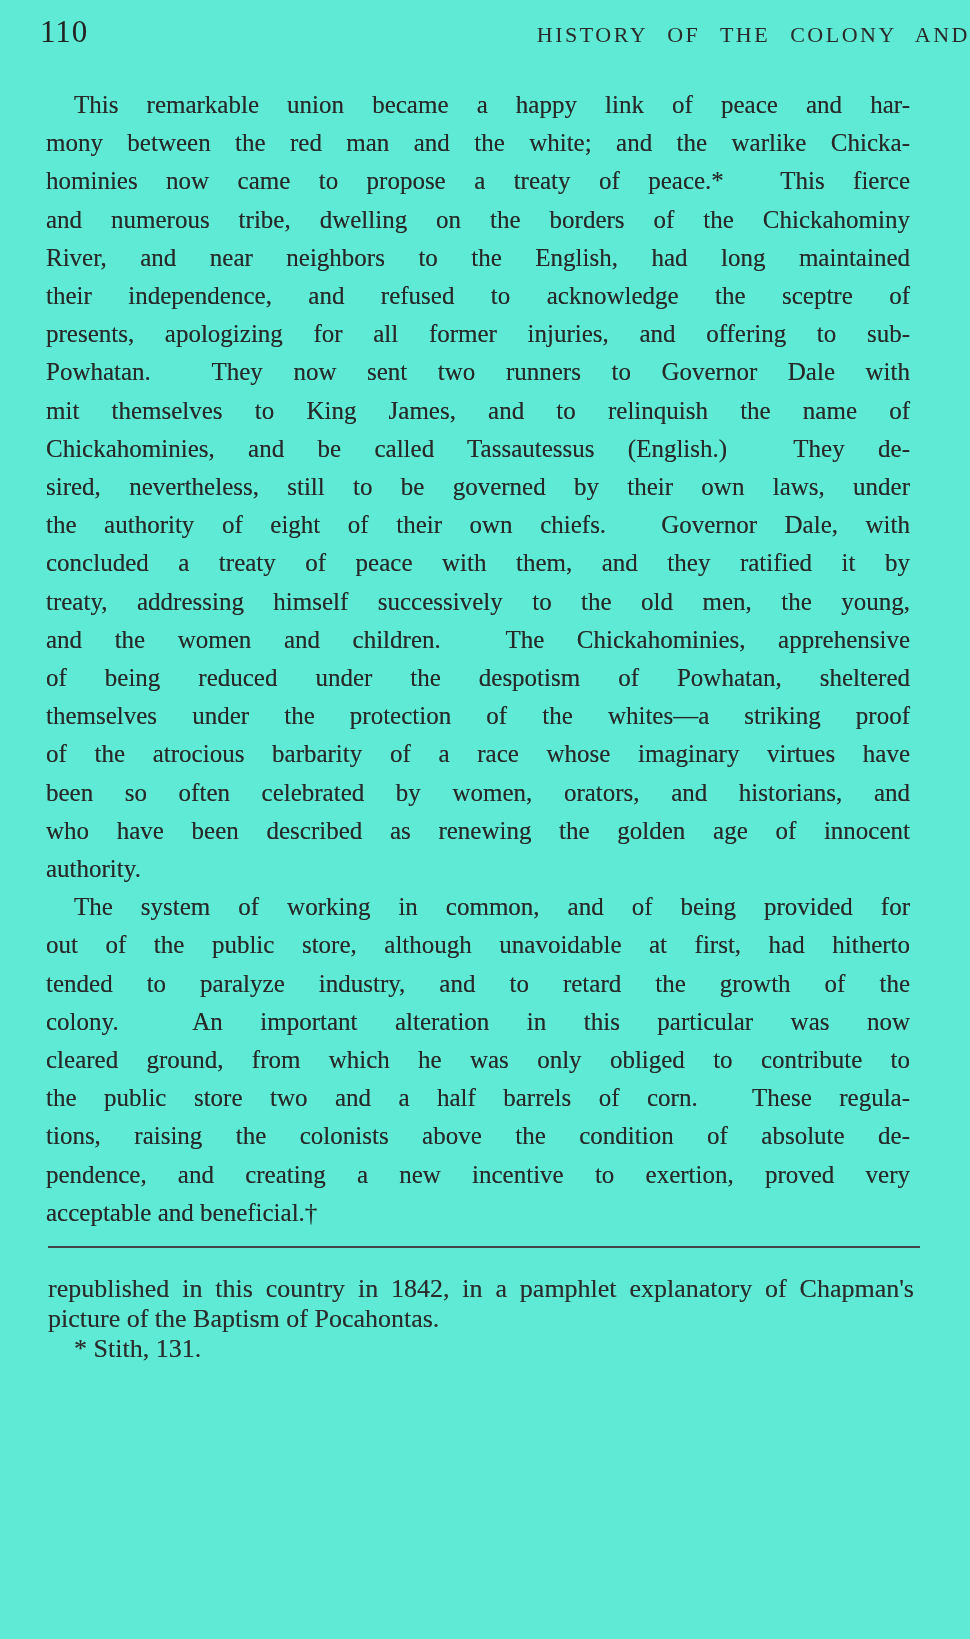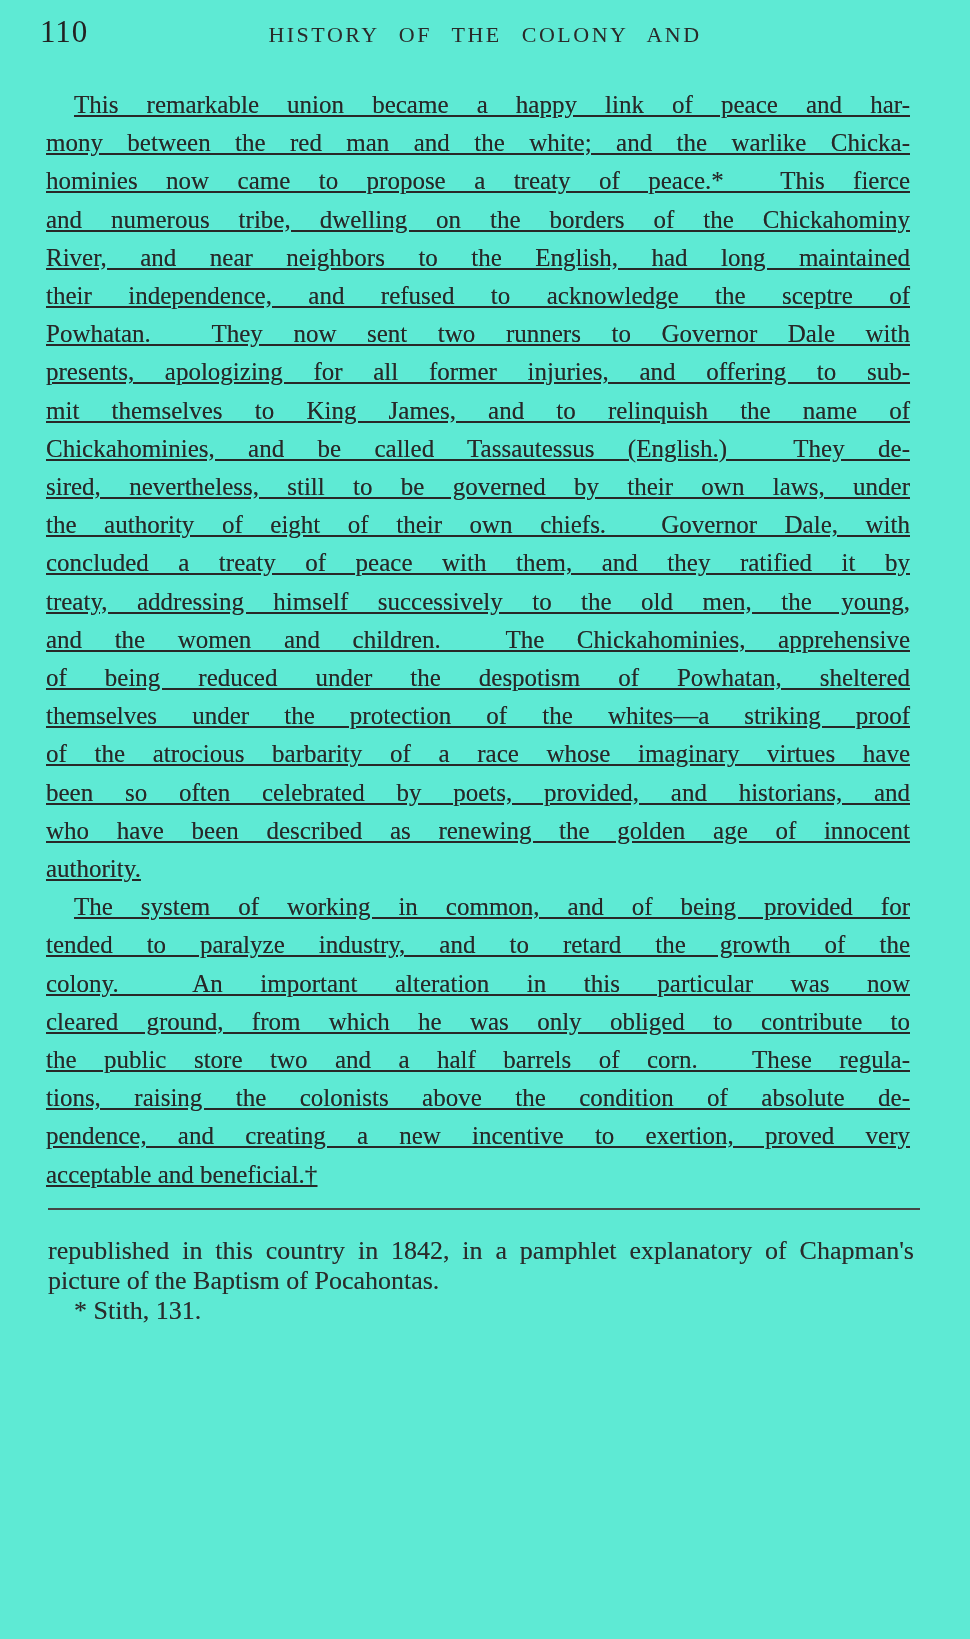--- a/index.html
+++ b/index.html
@@ -29,33 +29,32 @@
     top: 14px;
     font-size: 31px;
     letter-spacing: 1px;
     color: #222;
   }
   .running-head {
     position: absolute;
     left: 0;
     right: 0;
     top: 22px;
-    text-align: center;
+    text-align: right;
     font-size: 22px;
     letter-spacing: 2.5px;
     word-spacing: 12px;
     color: #2a2a2a;
   }
   .body-text {
     padding: 16px 60px 0 46px;
     font-size: 25px;
     line-height: 38.2px;
     color: #282828;
     text-shadow: 0 0 0.4px rgba(20,20,20,0.45);
-    text-decoration: underline;
   }
   .line {
     text-align: justify;
     text-align-last: justify;
     white-space: pre-wrap;
   }
   .line.last {
     text-align-last: left;
   }
   .paragraph .line.first {
@@ -89,38 +88,39 @@
   </div>
 
   <div class="body-text">
     <div class="paragraph">
         <div class="line first">This remarkable union became a happy link of peace and har-</div>
         <div class="line">mony between the red man and the white; and the warlike Chicka-</div>
         <div class="line">hominies now came to propose a treaty of peace.*  This fierce</div>
         <div class="line">and numerous tribe, dwelling on the borders of the Chickahominy</div>
         <div class="line">River, and near neighbors to the English, had long maintained</div>
         <div class="line">their independence, and refused to acknowledge the sceptre of</div>
+        <div class="line">presents, apologizing for all former injuries, and offering to sub-</div>
         <div class="line">Powhatan.  They now sent two runners to Governor Dale with</div>
-        <div class="line">presents, apologizing for all former injuries, and offering to sub-</div>
         <div class="line">mit themselves to King James, and to relinquish the name of</div>
         <div class="line">Chickahominies, and be called Tassautessus (English.)  They de-</div>
         <div class="line">sired, nevertheless, still to be governed by their own laws, under</div>
         <div class="line">the authority of eight of their own chiefs.  Governor Dale, with</div>
         <div class="line">concluded a treaty of peace with them, and they ratified it by</div>
         <div class="line">treaty, addressing himself successively to the old men, the young,</div>
         <div class="line">and the women and children.  The Chickahominies, apprehensive</div>
         <div class="line">of being reduced under the despotism of Powhatan, sheltered</div>
         <div class="line">themselves under the protection of the whites—a striking proof</div>
         <div class="line">of the atrocious barbarity of a race whose imaginary virtues have</div>
-        <div class="line">been so often celebrated by poets, provided, and historians, and</div>
+        <div class="line">been so often celebrated by women, orators, and historians, and</div>
         <div class="line">who have been described as renewing the golden age of innocent</div>
         <div class="line last">authority.</div>
       </div>
     <div class="paragraph">
         <div class="line first">The system of working in common, and of being provided for</div>
+        <div class="line">out of the public store, although unavoidable at first, had hitherto</div>
         <div class="line">tended to paralyze industry, and to retard the growth of the</div>
         <div class="line">colony.  An important alteration in this particular was now</div>
         <div class="line">cleared ground, from which he was only obliged to contribute to</div>
         <div class="line">the public store two and a half barrels of corn.  These regula-</div>
         <div class="line">tions, raising the colonists above the condition of absolute de-</div>
         <div class="line">pendence, and creating a new incentive to exertion, proved very</div>
         <div class="line last">acceptable and beneficial.†</div>
       </div>
   </div>
 

